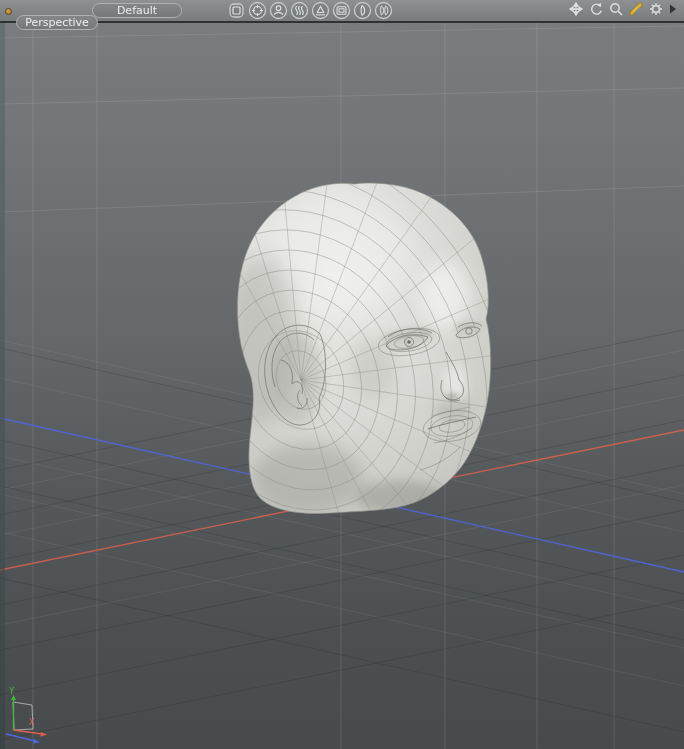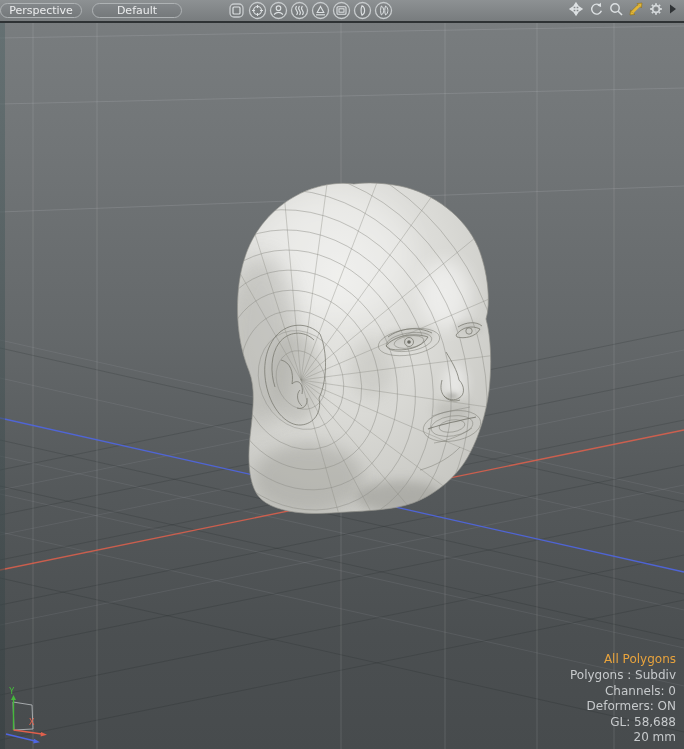--- a/index.html
+++ b/index.html
@@ -20,21 +20,21 @@
     background:radial-gradient(circle at 35% 35%,#dfa84e,#a56f1d);
     border:1px solid #55441e;box-sizing:border-box;
   }
   .tb-btn{
     position:absolute;top:3px;height:15px;line-height:14px;
     border:1px solid #aeb2b4;border-radius:9px;
     background:linear-gradient(to bottom,#83878a,#75797b);
     color:#ecedee;font-size:11px;text-align:center;
     box-sizing:border-box;cursor:default;
   }
-  .tb-btn.persp{left:0;width:82px;}
+  .tb-btn.persp{left:16px;width:82px;margin-top:12px;}
   .tb-btn.deflt{left:92px;width:90px;}
   .tb-icons{position:absolute;left:227px;top:1px;display:flex;gap:2px;}
   .tb-icons svg{display:block;}
   .tb-right{position:absolute;right:6px;top:1px;display:flex;gap:4px;align-items:center;}
   .tb-right svg{display:block;}
   
   .vp-svg{position:absolute;left:0;top:0;z-index:1;}
   .left-strip{
     position:absolute;left:0;top:23px;width:5px;height:726px;z-index:5;
     background:linear-gradient(to bottom,rgba(84,102,104,.55),rgba(52,62,64,.55));
@@ -303,22 +303,14 @@
       <line x1="11.5" y1="45" x2="40" y2="49" stroke-width="1.4" stroke="#e0604c"></line>
       <path d="M45,49.7 L39,47 L38.6,51.6 Z" fill="#e0604c"></path>
       <text x="27" y="40" fill="#e0604c">X</text>
     </g>
     <g>
       <line x1="4" y1="49" x2="33" y2="56" stroke-width="1.4" stroke="#4f66e2"></line>
       <path d="M38,57.2 L32,53.8 L31.2,58.4 Z" fill="#4f66e2"></path>
     </g>
   </svg>
 
-  <div class="status">
-    <div class="accent">All Polygons</div>
-    <div>Polygons : Subdiv</div>
-    <div>Channels: 0</div>
-    <div>Deformers: ON</div>
-    <div>GL: 58,688</div>
-    <div>20 mm</div>
-  </div>
 
 </div>
 
 </body></html>

